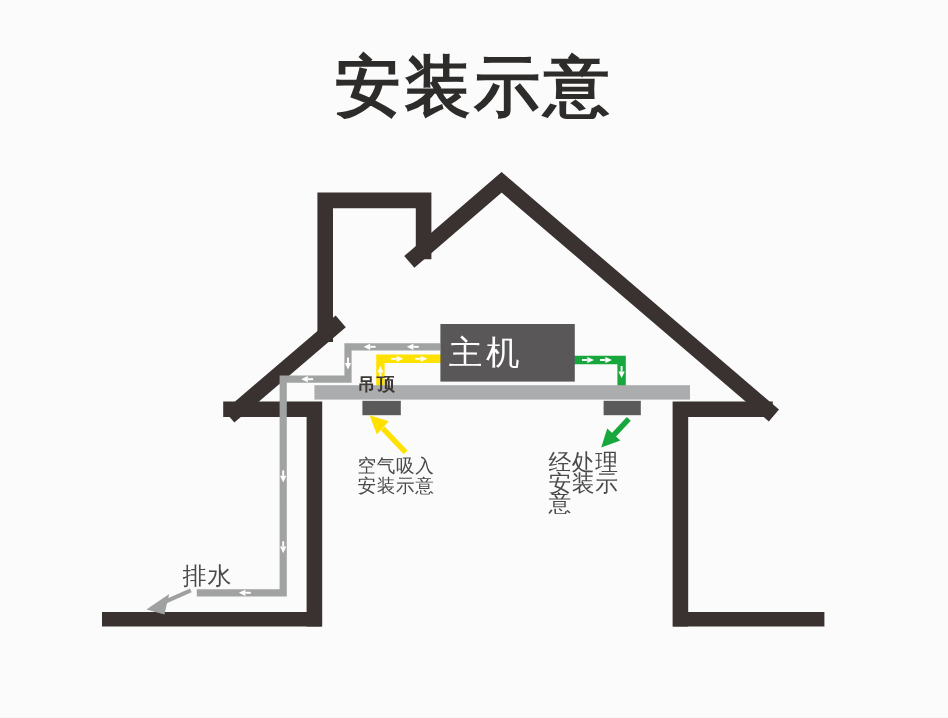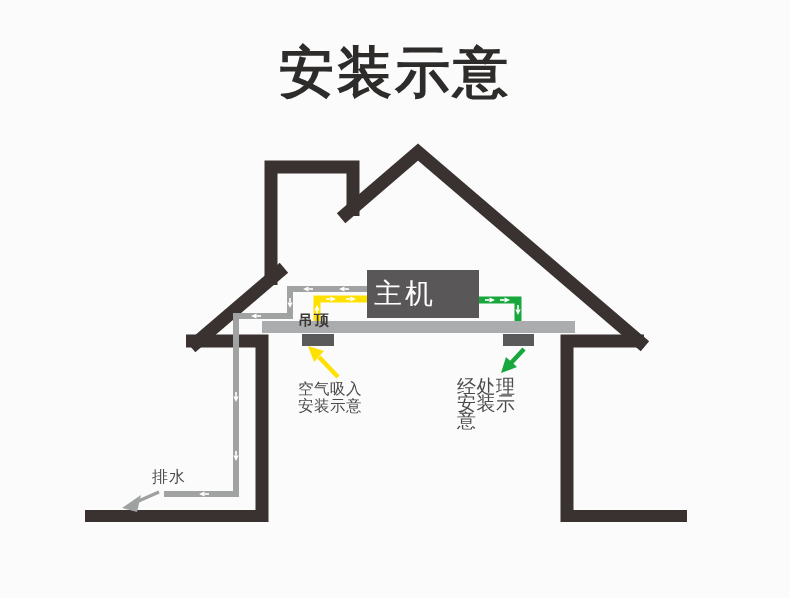--- a/index.html
+++ b/index.html
@@ -12,21 +12,21 @@
   .stage{position:relative;width:790px;height:598px;background:var(--bg);overflow:hidden;margin:0 auto;}
   .page-title{position:absolute;left:0;right:0;top:44px;text-align:center;
     font-size:55px;font-weight:600;letter-spacing:3px;color:var(--title);line-height:1.05;}
   .diagram-svg{position:absolute;left:0;top:0;width:790px;height:598px;}
   .label{position:absolute;color:var(--text);}
   .ceiling-label{left:298px;top:311px;font-size:15px;font-weight:700;color:#3b3835;letter-spacing:1px;}
   .unit-label{left:349px;top:270px;width:112px;height:48px;display:flex;align-items:center;justify-content:center;
     color:#ffffff;font-size:28px;font-weight:500;letter-spacing:3px;}
   .intake-label{left:298px;top:380px;font-size:15.5px;line-height:17px;letter-spacing:0.5px;}
   .outlet-label{left:457px;top:378px;width:66px;font-size:19px;line-height:17px;letter-spacing:0.5px;}
-  .drain-label{left:152px;top:467px;font-size:16px;letter-spacing:1px;}
+  .drain-label{left:152px;top:467px;font-size:20px;letter-spacing:1px;}
   .lbl-line{display:block;}
 </style>
 </head>
 <body>
 
 <div class="stage">
 
   <div class="page-title">安装示意</div>
 
   <svg class="diagram-svg" viewBox="0 0 790 598" xmlns="http://www.w3.org/2000/svg">

